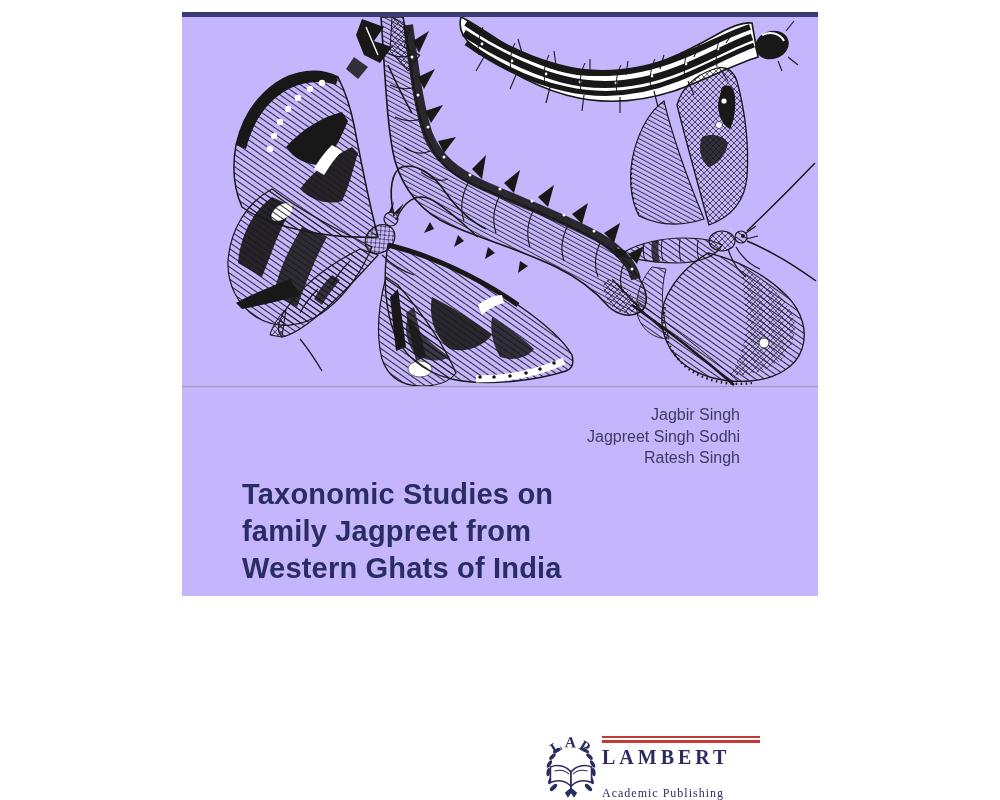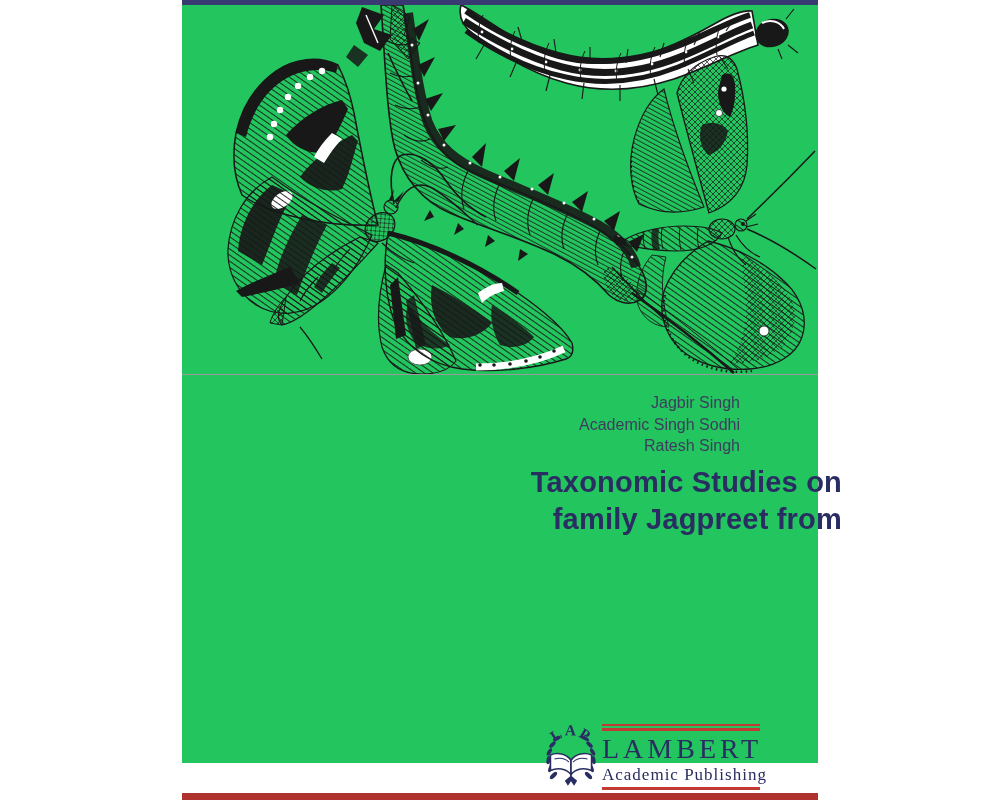--- a/index.html
+++ b/index.html
@@ -1,56 +1,56 @@
 <!DOCTYPE html>
 <html style="--navy: #2a2d62; --author_navy: #3d3d5e; --bar_navy: #3a3a73; --red_line: #c23a33; --red_bar: #b0322e; --ink: #181818; --divider_gray: #9a9a9a;"><head>
 <meta charset="utf-8">
 <style>
   html,body{margin:0;padding:0;}
   body{
     width:1000px;height:800px;position:relative;background:#ffffff;
     font-family:"Liberation Sans", sans-serif;overflow:hidden;
   }
   .cover{
-    position:absolute;left:182px;top:0;width:636px;height:763px;background:#22c55e;
+    position:absolute;left:182px;top:12px;width:636px;height:584px;background:#c4b5fd;
   }
   .top-bar{
     position:absolute;top:0;left:0;width:100%;height:5px;background:var(--bar_navy,#3a3a73);
   }
   .illustration{
     position:absolute;top:5px;left:0;width:636px;height:369px;overflow:hidden;
   }
   .illustration svg{display:block;}
   .divider{
     position:absolute;top:374px;left:0;width:100%;height:1px;background:var(--divider_gray,#9a9a9a);
   }
   .authors{
     position:absolute;top:392px;right:78px;text-align:right;
     font-size:16px;line-height:21.5px;color:var(--author_navy,#3d3d5e);
   }
   .title{
-    position:absolute;top:464px;left:60px;width:600px;text-align:right;
+    position:absolute;top:464px;left:60px;width:600px;text-align:left;
     color:var(--navy,#2a2d62);font-weight:bold;font-size:29px;line-height:37px;
     letter-spacing:0.2px;margin:0;
   }
   .logo{
     position:absolute;left:361px;top:714px;display:flex;align-items:flex-start;
   }
   .emblem{width:56px;height:70px;margin-top:7px;}
   .wordmark{width:158px;margin-left:3px;margin-top:10px;}
   .rule{background:var(--red_line,#c23a33);width:100%;}
   .rule-a{height:2px;margin-bottom:2px;}
   .rule-b{height:3px;}
   .brand{
-    font-family:"Liberation Serif", serif;font-weight:normal;color:var(--navy,#2a2d62);
-    font-size:28px;letter-spacing:4px;line-height:1;margin-top:4px;white-space:nowrap;
+    font-family:"Liberation Serif", serif;font-weight:bold;color:var(--navy,#2a2d62);
+    font-size:20px;letter-spacing:4px;line-height:1;margin-top:4px;white-space:nowrap;
   }
   .tagline{
     font-family:"Liberation Serif", serif;color:var(--navy,#2a2d62);
-    font-size:17px;letter-spacing:1px;line-height:1;margin:3px 0 4px;white-space:nowrap;
+    font-size:12px;letter-spacing:1px;line-height:1;margin:20px 0 4px;white-space:nowrap;
   }
   .bottom-bar{
     position:absolute;top:793px;left:0;width:100%;height:7px;background:var(--red_bar,#b0322e);
   }
 </style>
 </head>
 <body>
 
 <div class="page">
   <div class="cover">
@@ -262,27 +262,28 @@
           <path d="M214,203 C222,184 234,176 248,182 C264,190 280,206 296,220" stroke-width="1.4"></path>
           <path d="M200,238 C210,248 220,254 232,258" stroke-width="1.2"></path>
         </g>
       </svg>
     </div>
 
     <div class="divider"></div>
 
     <div class="authors">
       <div>Jagbir Singh</div>
-      <div>Academic Singh Sodhi</div>
+      <div>Jagpreet Singh Sodhi</div>
       <div>Ratesh Singh</div>
     </div>
 
     <h1 class="title">
       <span>Taxonomic Studies on</span><br>
       <span>family Jagpreet from</span><br>
+      <span>Western Ghats of India</span>
     </h1>
 
     <div class="logo">
       <svg class="emblem" viewBox="0 0 54 68" xmlns="http://www.w3.org/2000/svg">
         <defs>
             <path id="lapArc" d="M8,24 Q27,4 46,24"></path>
           </defs>
         <text font-family="Liberation Serif, serif" font-weight="bold" font-size="15" fill="#2a2d62" letter-spacing="2">
           <textPath href="#lapArc" startOffset="50%" text-anchor="middle">LAP</textPath>
         </text>

